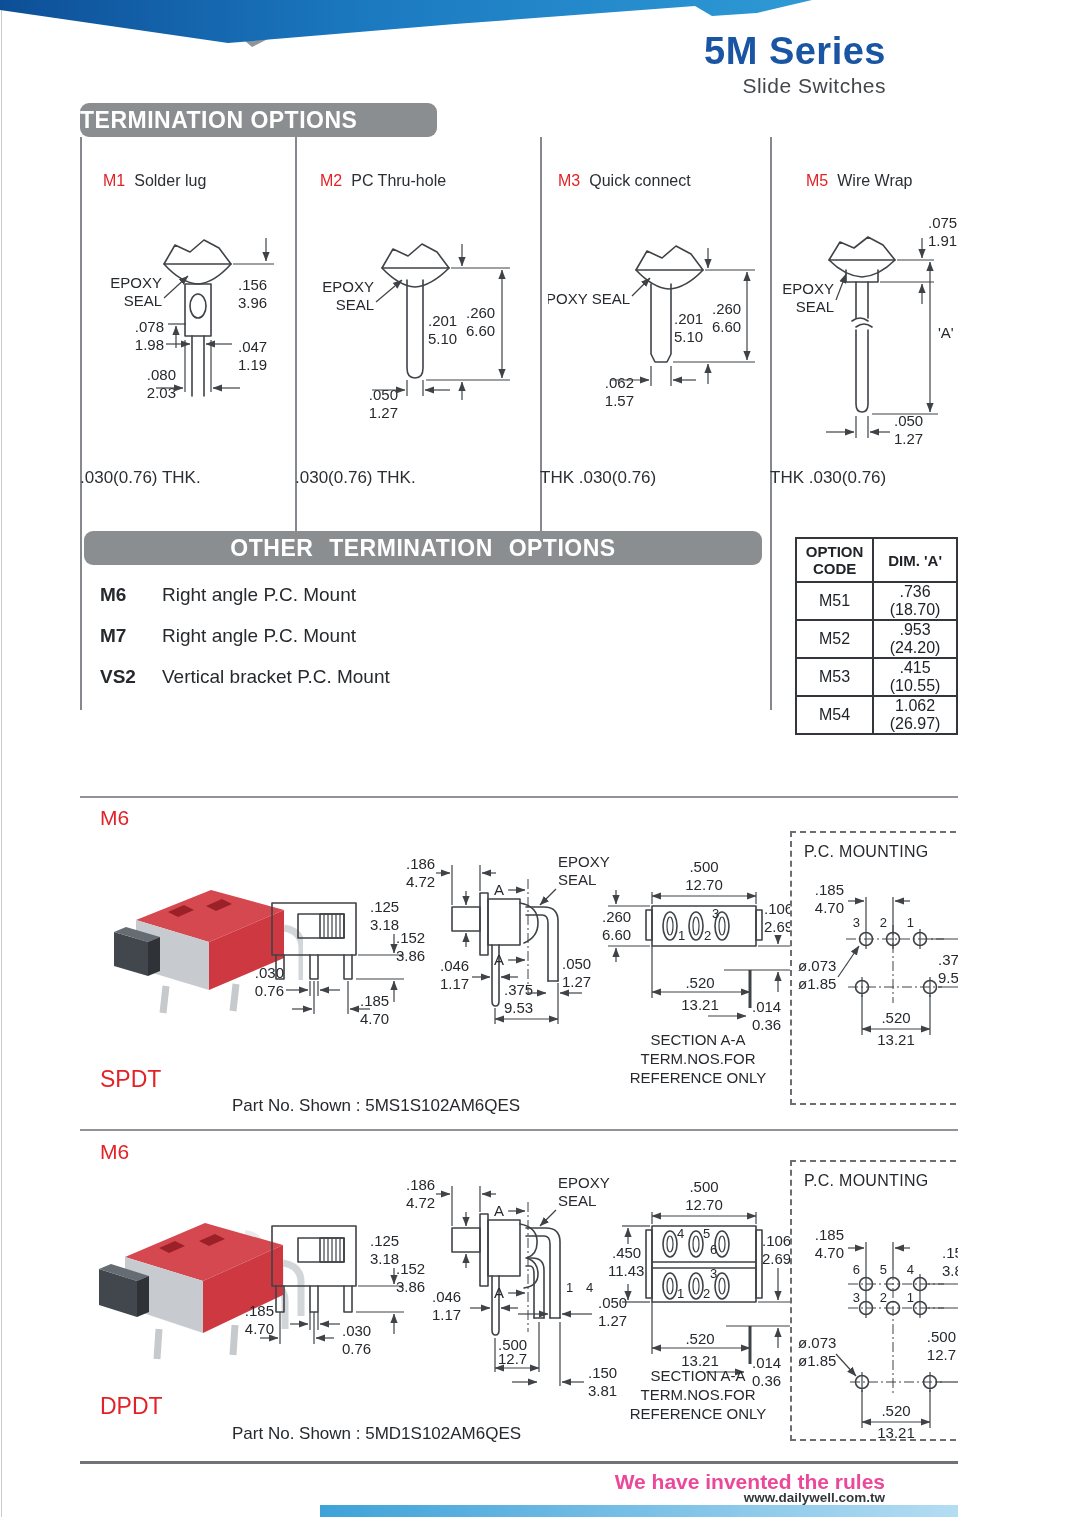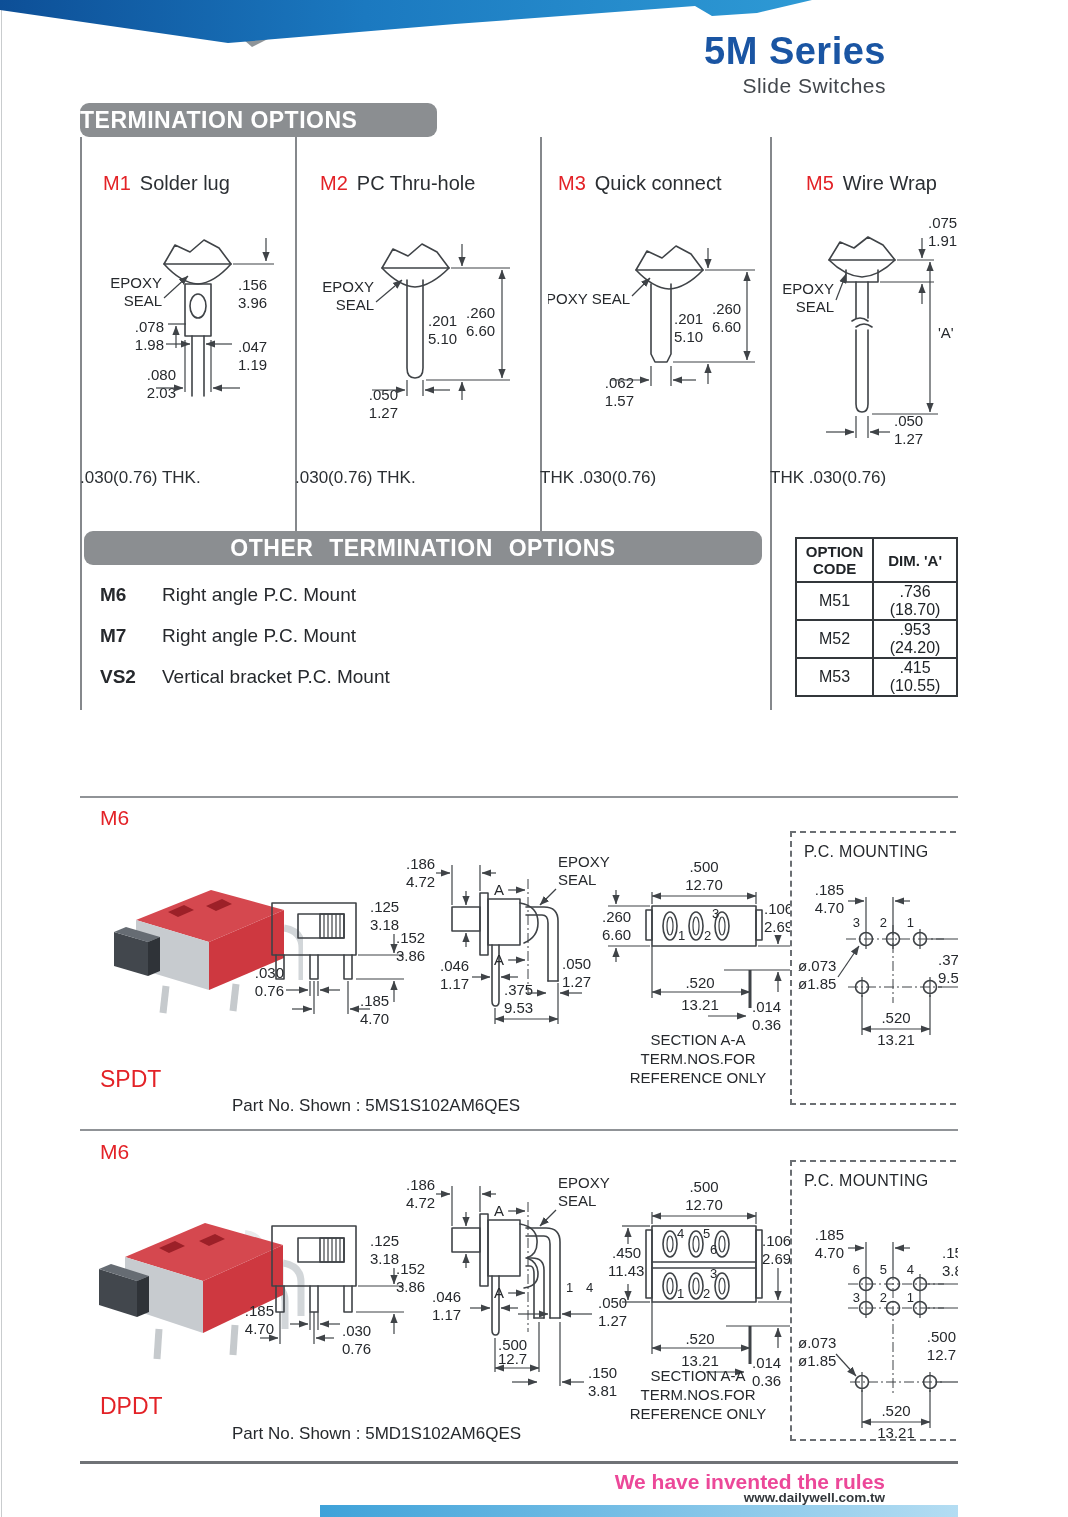--- a/index.html
+++ b/index.html
@@ -2,21 +2,21 @@
 <html><head>
 <meta charset="utf-8">
 <style>
   html,body{margin:0;padding:0;background:#fff}
   .page{position:relative;width:958px;height:1517px;background:#fff;font-family:"Liberation Sans",sans-serif;overflow:hidden}
   .abs{position:absolute}
   .vline{position:absolute;width:2px;background:#85888c}
   .hline{position:absolute;height:2px;background:#909397}
   .edge{position:absolute;width:1px;background:#c9ccce;top:0;height:1517px}
   .banner{position:absolute;height:34px;background:#8b8e91;border-radius:9px;color:#fff;font-weight:bold;font-size:23px;line-height:34px;letter-spacing:.5px;box-sizing:border-box}
-  .coltitle{position:absolute;font-size:20px;color:#2b2f33;white-space:nowrap}
+  .coltitle{position:absolute;font-size:16px;color:#2b2f33;white-space:nowrap}
   .code{color:#e32227;margin-right:9px}
   .thk{position:absolute;font-size:17px;color:#2b2f33}
   .optitem{position:absolute;left:100px;font-size:19px;color:#26292d}
   .oc{display:inline-block;width:62px;font-weight:bold}
   .dimtable{position:absolute;border-collapse:collapse;color:#202428;background:#fff}
   .dimtable th,.dimtable td{border:2px solid #33373b;text-align:center;padding:0 6px}
   .dimtable th{font-size:15px;line-height:17px;height:42px}
   .dimtable td{font-size:16px;height:31px}
   .redlbl{position:absolute;color:#e32227;font-size:21px}
   .typelbl{position:absolute;color:#e32227;font-size:23px}
@@ -212,20 +212,24 @@
           <td>M51</td>
           <td>.736 (18.70)</td>
         </tr>
     <tr>
           <td>M52</td>
           <td>.953 (24.20)</td>
         </tr>
     <tr>
           <td>M53</td>
           <td>.415 (10.55)</td>
+        </tr>
+    <tr>
+          <td>M54</td>
+          <td>1.062 (26.97)</td>
         </tr>
   </tbody>
     </table>
 
   <div class="hline" style="left:80px;top:796px;width:915px"></div>
   <div class="hline" style="left:80px;top:1129px;width:915px"></div>
   <div class="hline" style="left:80px;top:1461px;width:915px;height:3px;background:#6f7276"></div>
 
   <div class="redlbl" style="left:100px;top:806px">M6</div>
 

